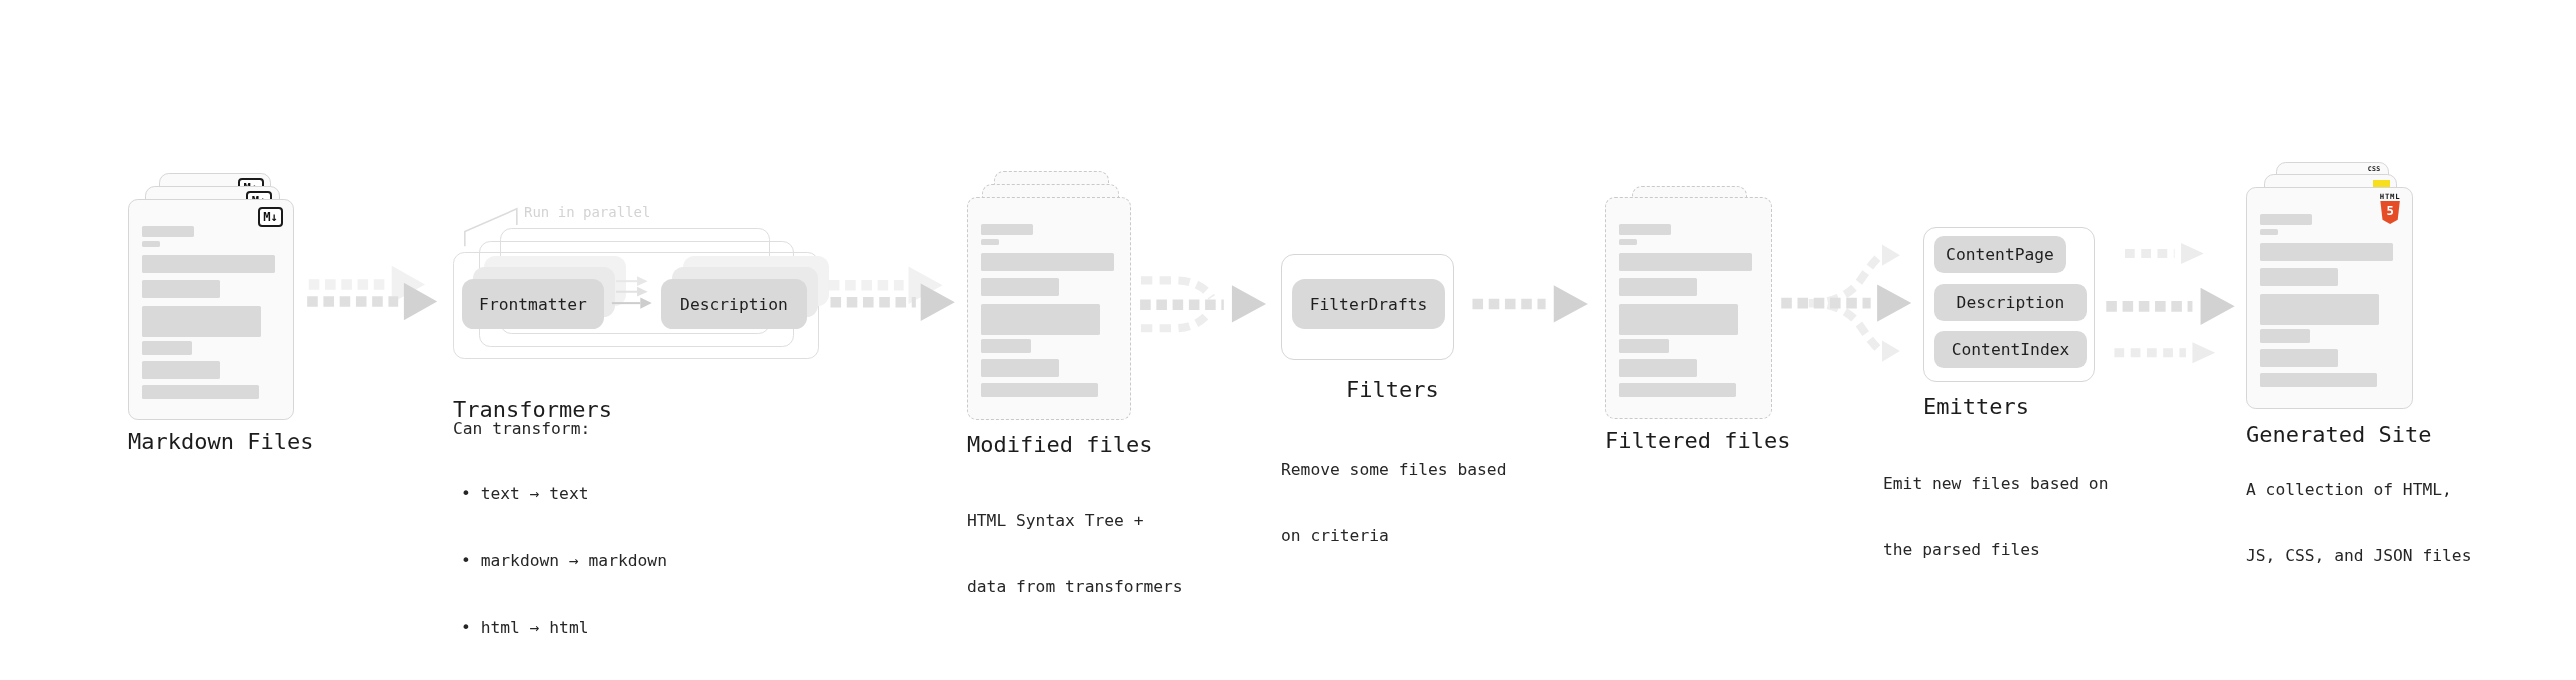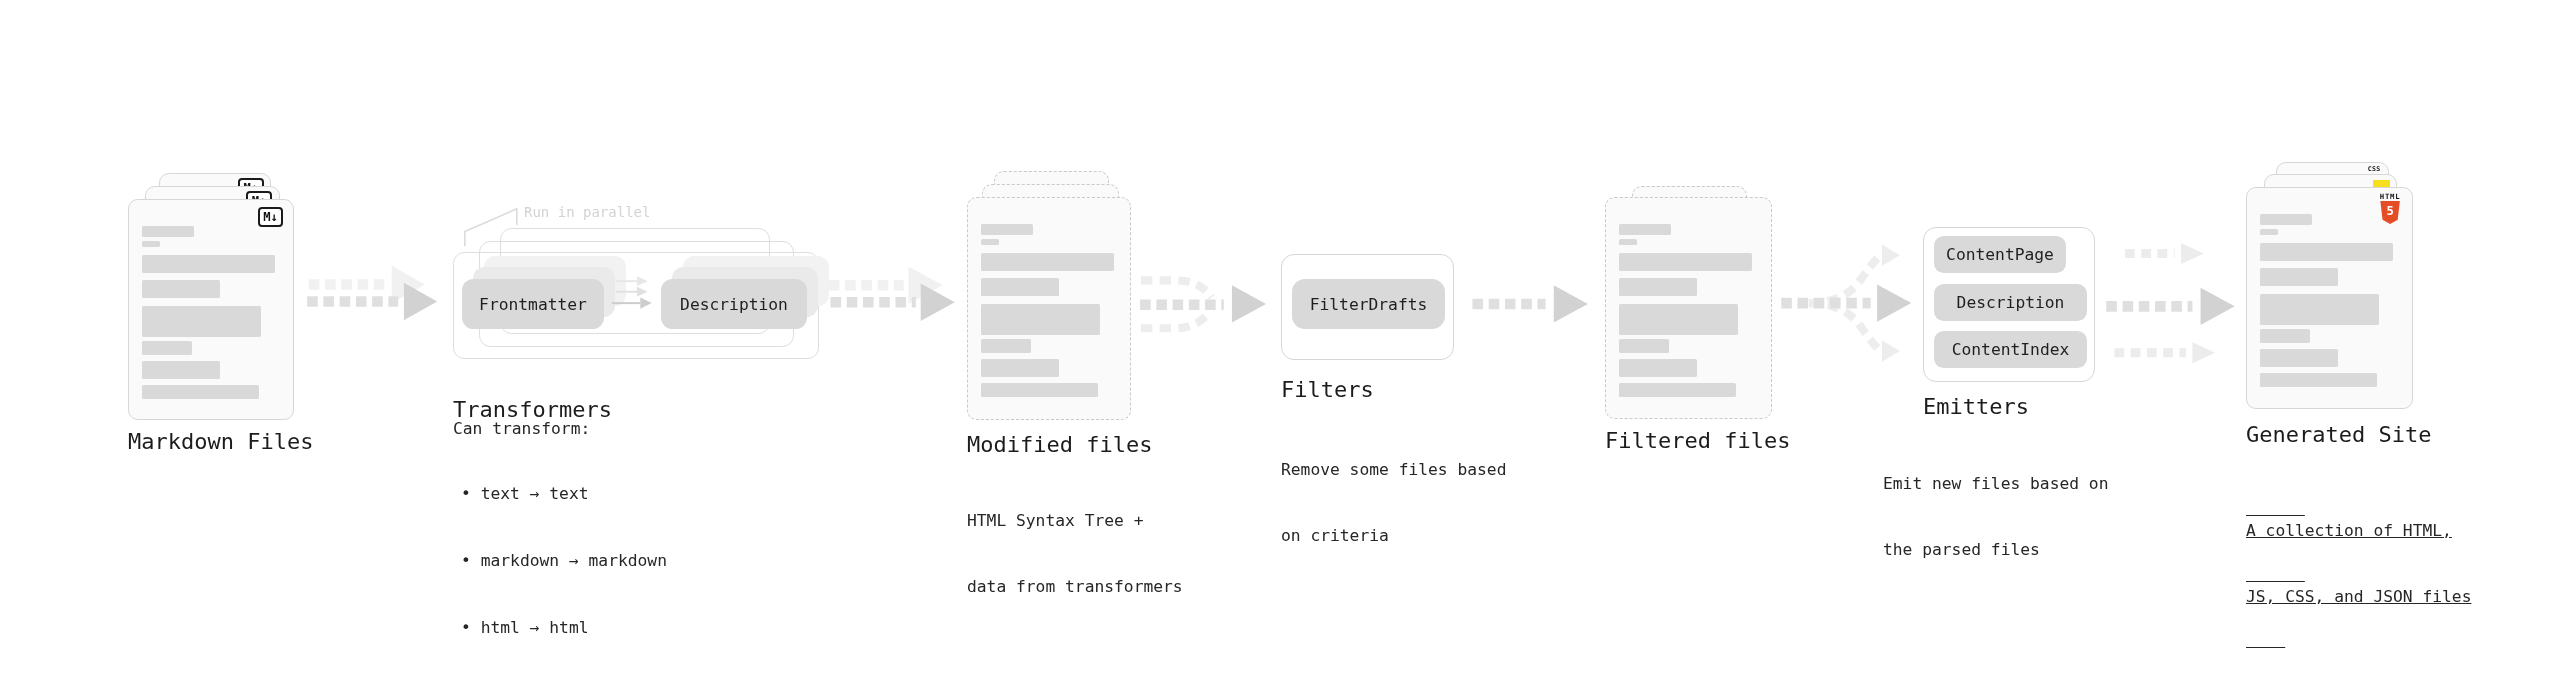--- a/index.html
+++ b/index.html
@@ -67,42 +67,42 @@
   
   #mo-page-b2{left:994px;top:171px;width:115px;height:89px;}
   #mo-page-b1{left:982px;top:184px;width:137px;height:89px;}
   #mo-page-f {left:967px;top:197px;width:164px;height:223px;}
   #mo-title{left:967px;top:432px;}
   #mo-desc{left:967px;top:466px;}
 
   
   #fi-box{left:1281px;top:254px;width:173px;height:106px;}
   #fi-pill{left:1292px;top:279px;width:153px;height:50px;border-radius:13px;}
-  #fi-title{left:1281px;top:377px;}
+  #fi-title{left:1346px;top:377px;}
   #fi-desc{left:1281px;top:415px;}
 
   
   #ff-page-b1{left:1632px;top:186px;width:115px;height:89px;}
   #ff-page-f {left:1605px;top:197px;width:167px;height:222px;}
   #ff-title{left:1605px;top:428px;}
 
   
   #em-box{left:1923px;top:227px;width:172px;height:155px;}
   #em-pill-0{left:1934px;top:236px;width:132px;height:37px;}
   #em-pill-1{left:1934px;top:284px;width:153px;height:37px;}
   #em-pill-2{left:1934px;top:331px;width:153px;height:37px;}
   #em-title{left:1923px;top:394px;}
   #em-desc{left:1883px;top:429px;}
 
   
   #gs-page-b2{left:2276px;top:162px;width:113px;height:98px;}
   #gs-page-b1{left:2264px;top:174px;width:133px;height:98px;}
   #gs-page-f {left:2246px;top:187px;width:167px;height:222px;}
   #gs-title{left:2246px;top:422px;}
-  #gs-desc{left:2246px;top:476px;text-decoration:underline;}
+  #gs-desc{left:2246px;top:435px;}
 
   .css-badge{position:absolute;top:3.3px;right:6.5px;text-align:center;margin-left:39px;}
   .css-badge .css-txt{display:block;font-size:6.5px;font-weight:bold;color:#111;line-height:6.5px;letter-spacing:0.4px;}
   .css-badge .css-bar{width:14.6px;height:2.4px;background:var(--css-blue);margin:0.8px auto 0;}
   .js-badge{position:absolute;top:4.9px;right:6.5px;width:17px;height:9px;background:var(--js-yellow);}
   .html5-badge{position:absolute;top:4.9px;right:11.4px;width:21px;text-align:center;}
   .html5-badge .h5-label{display:block;font-size:7.3px;font-weight:bold;color:#111;line-height:7.3px;letter-spacing:0.8px;}
   .html5-badge .h5-shield{position:relative;width:19.5px;height:23px;margin:0.8px auto 0;background:var(--html5-orange);
       -webkit-clip-path:polygon(0 0,100% 0,89% 82%,50% 100%,11% 82%);
       clip-path:polygon(0 0,100% 0,89% 82%,50% 100%,11% 82%);}

